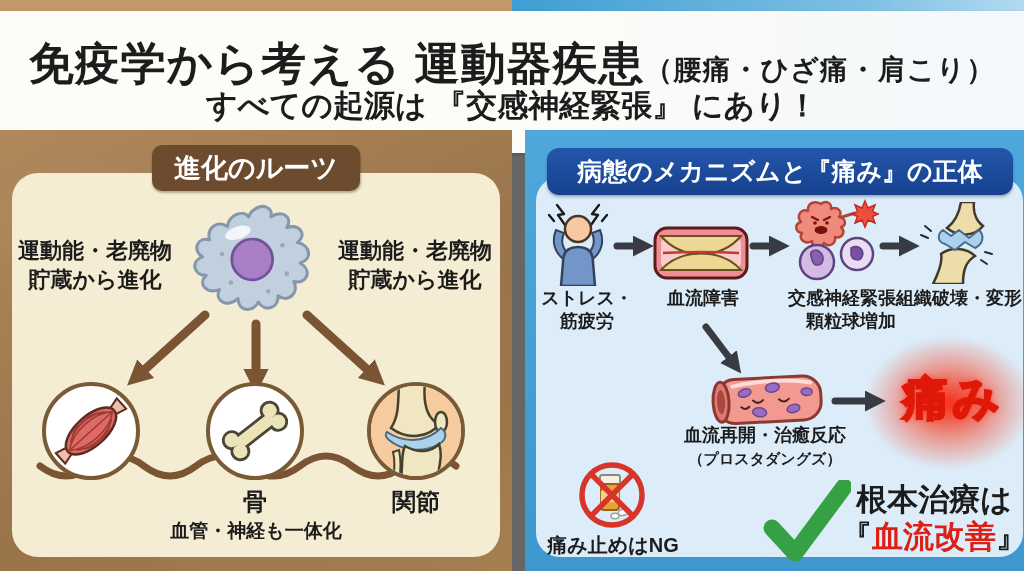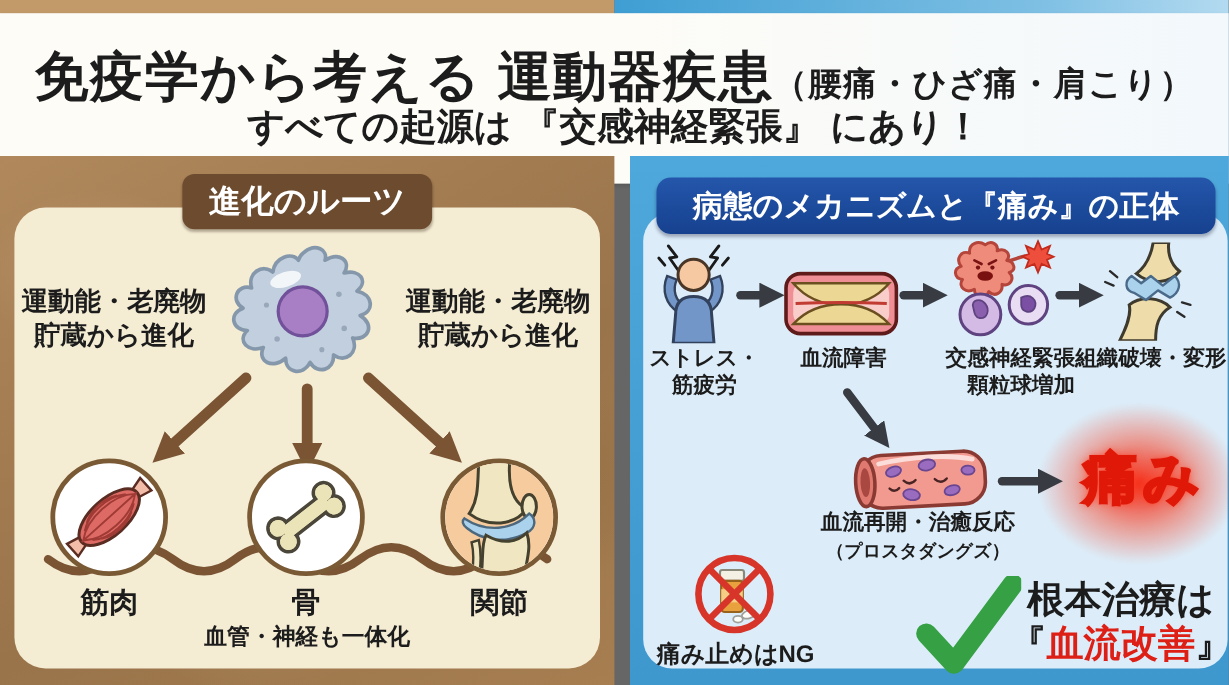--- a/index.html
+++ b/index.html
@@ -161,21 +161,20 @@
       <svg viewBox="0 0 90 90" aria-hidden="true">
         <rect x="0" y="0" width="90" height="90" fill="#f6cb9e"></rect>
         <path d="M28 -4 C27 18 28 30 20 42 C36 54 58 52 68 38 C55 32 52 16 54 -4 Z" fill="#f0e7c2" stroke="#44412f" stroke-width="2.5"></path>
         <ellipse cx="70" cy="36" rx="6" ry="10" fill="#f0e7c2" stroke="#44412f" stroke-width="2.5"></ellipse>
         <path d="M16 46 C34 58 56 56 70 42 C76 46 76 54 68 58 C50 68 30 64 18 54 C14 51 14 48 16 46 Z" fill="#abd2ec" stroke="#4c687e" stroke-width="2"></path>
         <path d="M30 94 C32 76 30 68 34 60 C48 68 60 66 68 58 C72 70 68 80 66 94 Z" fill="#f0e7c2" stroke="#44412f" stroke-width="2.5"></path>
         <path d="M22 94 C24 82 24 74 22 66 L28 64 C30 74 30 84 28 94 Z" fill="#f0e7c2" stroke="#44412f" stroke-width="2"></path>
       </svg>
     </div>
 
-    <div class="organ-label ol1">筋肉</div>
     <div class="organ-label ol2">骨</div>
     <div class="organ-label ol3">関節</div>
 
     <div class="left-bottom-note">血管・神経も一体化</div>
   </div>
 
   <div class="half-right">
     <div class="card-right"></div>
 
     <div class="pain-glow"></div>

